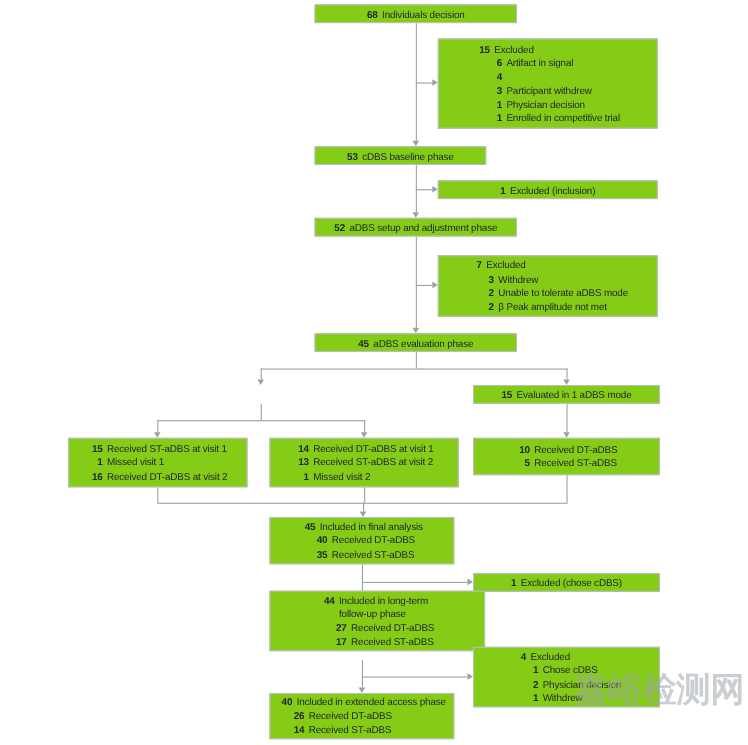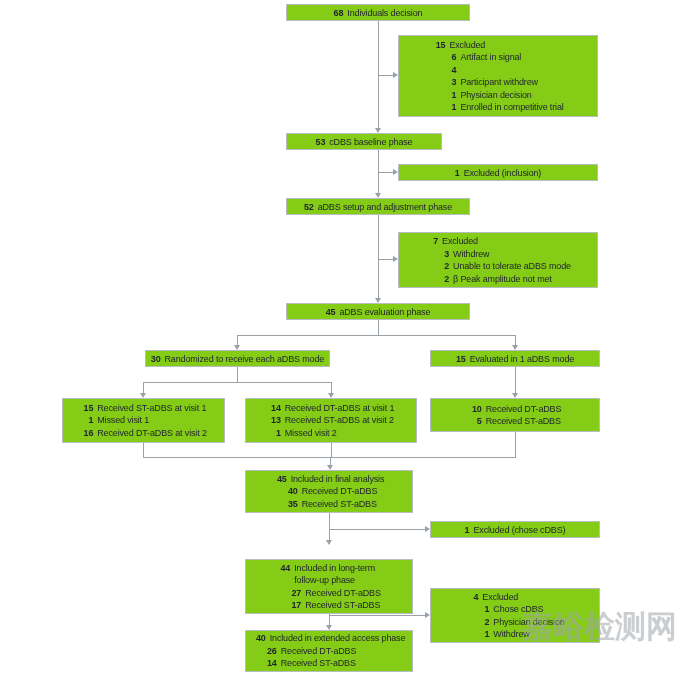--- a/index.html
+++ b/index.html
@@ -173,28 +173,20 @@
 
   <div class="box center" style="left:286px;top:303px;width:184px;height:17px">
     <div class="inner">
       <div class="ln">
           <span class="num">45</span>
           <span class="txt">aDBS evaluation phase</span>
         </div>
     </div>
   </div>
 
-  <div class="box center" style="left:145px;top:350px;width:185px;height:17px">
-    <div class="inner">
-      <div class="ln">
-          <span class="num">30</span>
-          <span class="txt">Randomized to receive each aDBS mode</span>
-        </div>
-    </div>
-  </div>
 
   <div class="box center" style="left:430px;top:350px;width:170px;height:17px">
     <div class="inner">
       <div class="ln">
           <span class="num">15</span>
           <span class="txt">Evaluated in 1 aDBS mode</span>
         </div>
     </div>
   </div>
 
@@ -264,21 +256,21 @@
 
   <div class="box center" style="left:430px;top:521px;width:170px;height:17px">
     <div class="inner">
       <div class="ln">
           <span class="num">1</span>
           <span class="txt">Excluded (chose cDBS)</span>
         </div>
     </div>
   </div>
 
-  <div class="box" style="left:245px;top:559px;width:168px;height:55px">
+  <div class="box" style="left:245px;top:537px;width:196px;height:55px">
     <div class="inner">
       <div class="ln">
           <span class="num">44</span>
           <span class="txt">Included in long-term</span>
         </div>
       <div class="ln">
           <span class="num"></span>
           <span class="txt">follow-up phase</span>
         </div>
       <div class="ln lvl1">

